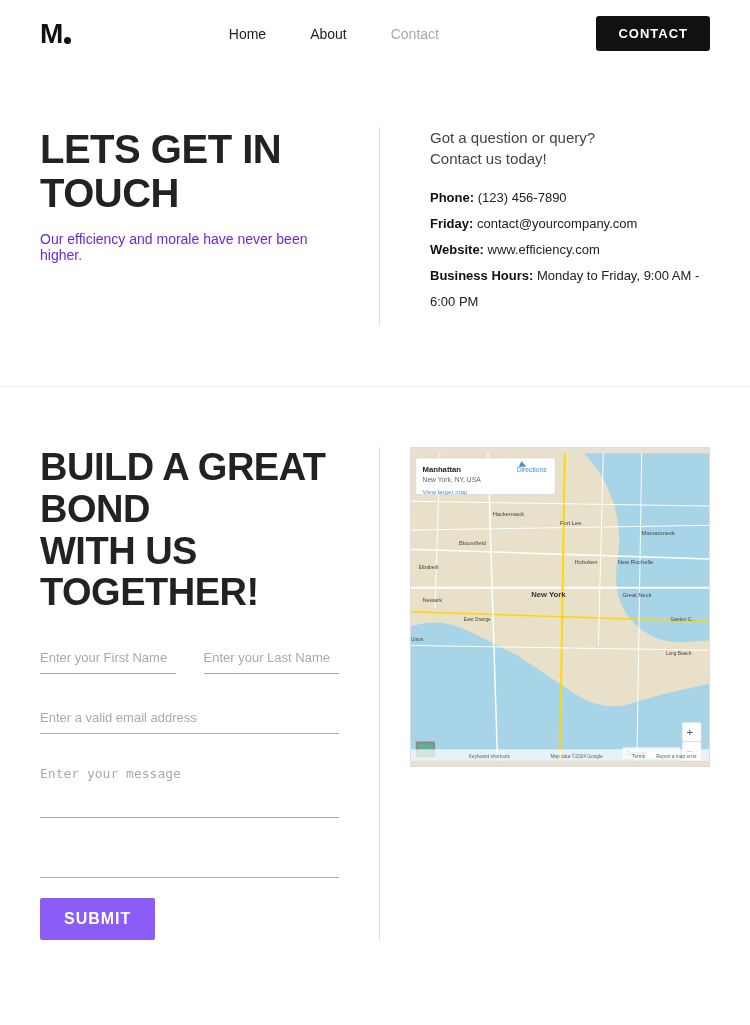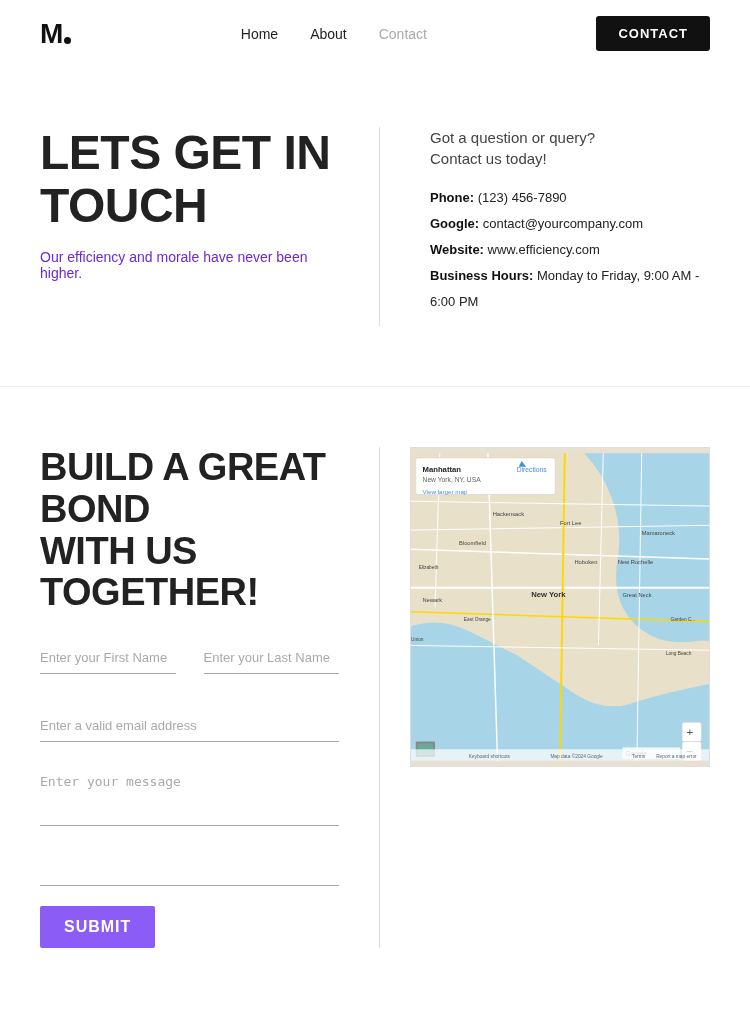--- a/index.html
+++ b/index.html
@@ -15,21 +15,21 @@
     }
     .logo {
       font-size: 28px;
       font-weight: 900;
       letter-spacing: -1px;
       color: #111;
       line-height: 1;
     }
     .logo span { display: inline-block; position: relative; }
     .logo-dot { display: inline-block; width: 7px; height: 7px; background: #111; border-radius: 50%; vertical-align: bottom; margin-left: 2px; margin-bottom: 4px; }
-    .nav-links { display: flex; gap: 32px; align-items: center; }
+    .nav-links { display: flex; gap: 44px; align-items: center; }
     .nav-links a { text-decoration: none; color: #222; font-size: 14px; }
     .nav-links a.active { color: #aaa; }
     .nav-cta {
       background: #111;
       color: #fff;
       border: none;
       padding: 10px 22px;
       font-size: 13px;
       font-weight: bold;
       letter-spacing: 1px;
@@ -40,21 +40,21 @@
     
     .section-top {
       display: flex;
       padding: 60px 40px 60px 40px;
       border-bottom: 1px solid #eee;
       min-height: 320px;
     }
     .left-col { flex: 0 0 340px; padding-right: 40px; border-right: 1px solid #ddd; }
     .right-col { flex: 1; padding-left: 50px; }
     .section-heading {
-      font-size: 48px;
+      font-size: 40px;
       font-weight: 900;
       letter-spacing: -0.5px;
       line-height: 1.1;
       margin-bottom: 16px;
     }
     .section-subtext { font-size: 14px; color: #6d28d9; }
 
     .contact-tagline { font-size: 15px; color: #444; margin-bottom: 16px; line-height: 1.4; }
     .contact-info-block { font-size: 13px; line-height: 2; }
     .contact-info-block .label { font-weight: bold; color: #111; }
@@ -69,21 +69,21 @@
     .map-col { flex: 1; padding-left: 30px; }
 
     .bond-heading {
       font-size: 38px;
       font-weight: 900;
       letter-spacing: -0.5px;
       line-height: 1.1;
       margin-bottom: 28px;
     }
 
-    .form-row { display: flex; gap: 28px; margin-bottom: 12px; }
+    .form-row { display: flex; gap: 28px; margin-bottom: 4px; }
     .form-group { flex: 1; margin-bottom: 0; }
     .form-input {
       width: 100%;
       border: none;
       border-bottom: 1px solid #aaa;
       padding: 8px 0;
       font-size: 13px;
       color: #666;
       outline: none;
       background: transparent;
@@ -141,21 +141,21 @@
     <p class="contact-tagline">
       <span>Got a question or query?</span><br>
       <span>Contact us today!</span>
     </p>
     <div class="contact-info-block">
       <div>
         <span class="label">Phone:</span>
         <span>(123) 456-7890</span>
       </div>
       <div>
-        <span class="label">Google:</span>
+        <span class="label">Friday:</span>
         <span>contact@yourcompany.com</span>
       </div>
       <div>
         <span class="label">Website:</span>
         <span>www.efficiency.com</span>
       </div>
       <div>
         <span class="label">Business Hours:</span>
         <span>Monday to Friday, 9:00 AM - 6:00 PM</span>
       </div>

